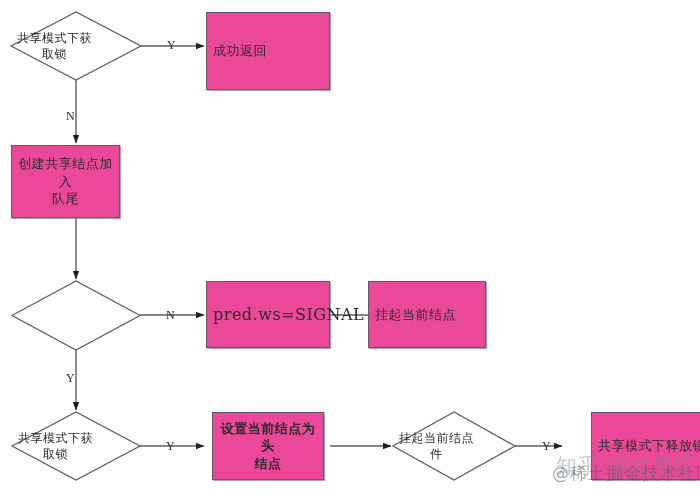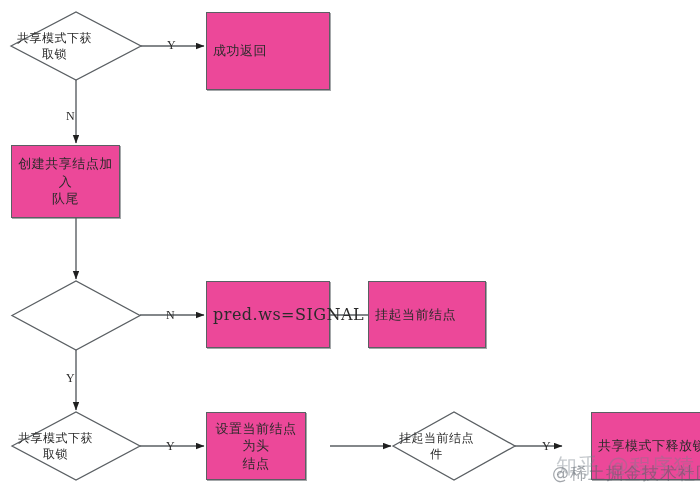--- a/index.html
+++ b/index.html
@@ -152,21 +152,21 @@
     <span class="label cn">挂起当前结点</span>
   </div>
 
   <div class="node decision" style="left:12px; top:412px; width:128px; height:68px;">
     <span class="label cn">
       <span>共享模式下获</span><br>
       <span>取锁</span>
     </span>
   </div>
 
-  <div class="node process" style="left:206px; top:412px; width:100px; height:68px;">
+  <div class="node process" style="left:212px; top:412px; width:112px; height:68px;font-weight:bold;">
     <span class="label cn">
       <span>设置当前结点为头</span><br>
       <span>结点</span>
     </span>
   </div>
 
   <div class="node decision" style="left:393px; top:412px; width:122px; height:68px;">
     <span class="label cn">
       <span>挂起当前结点</span><br>
       <span>件</span>

